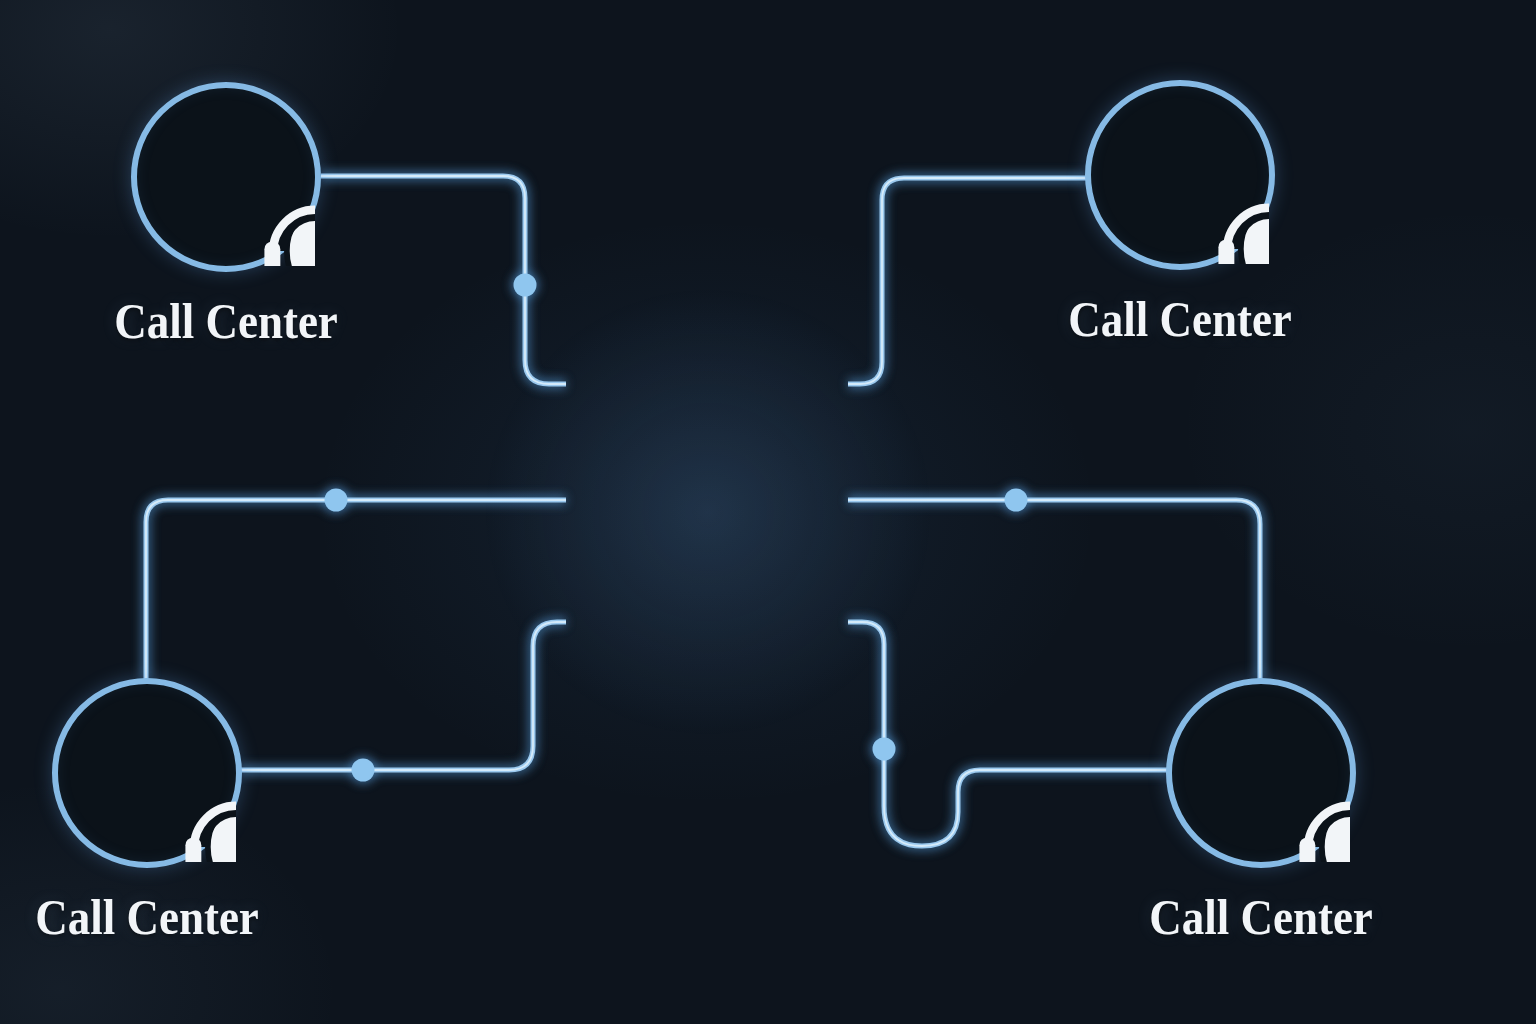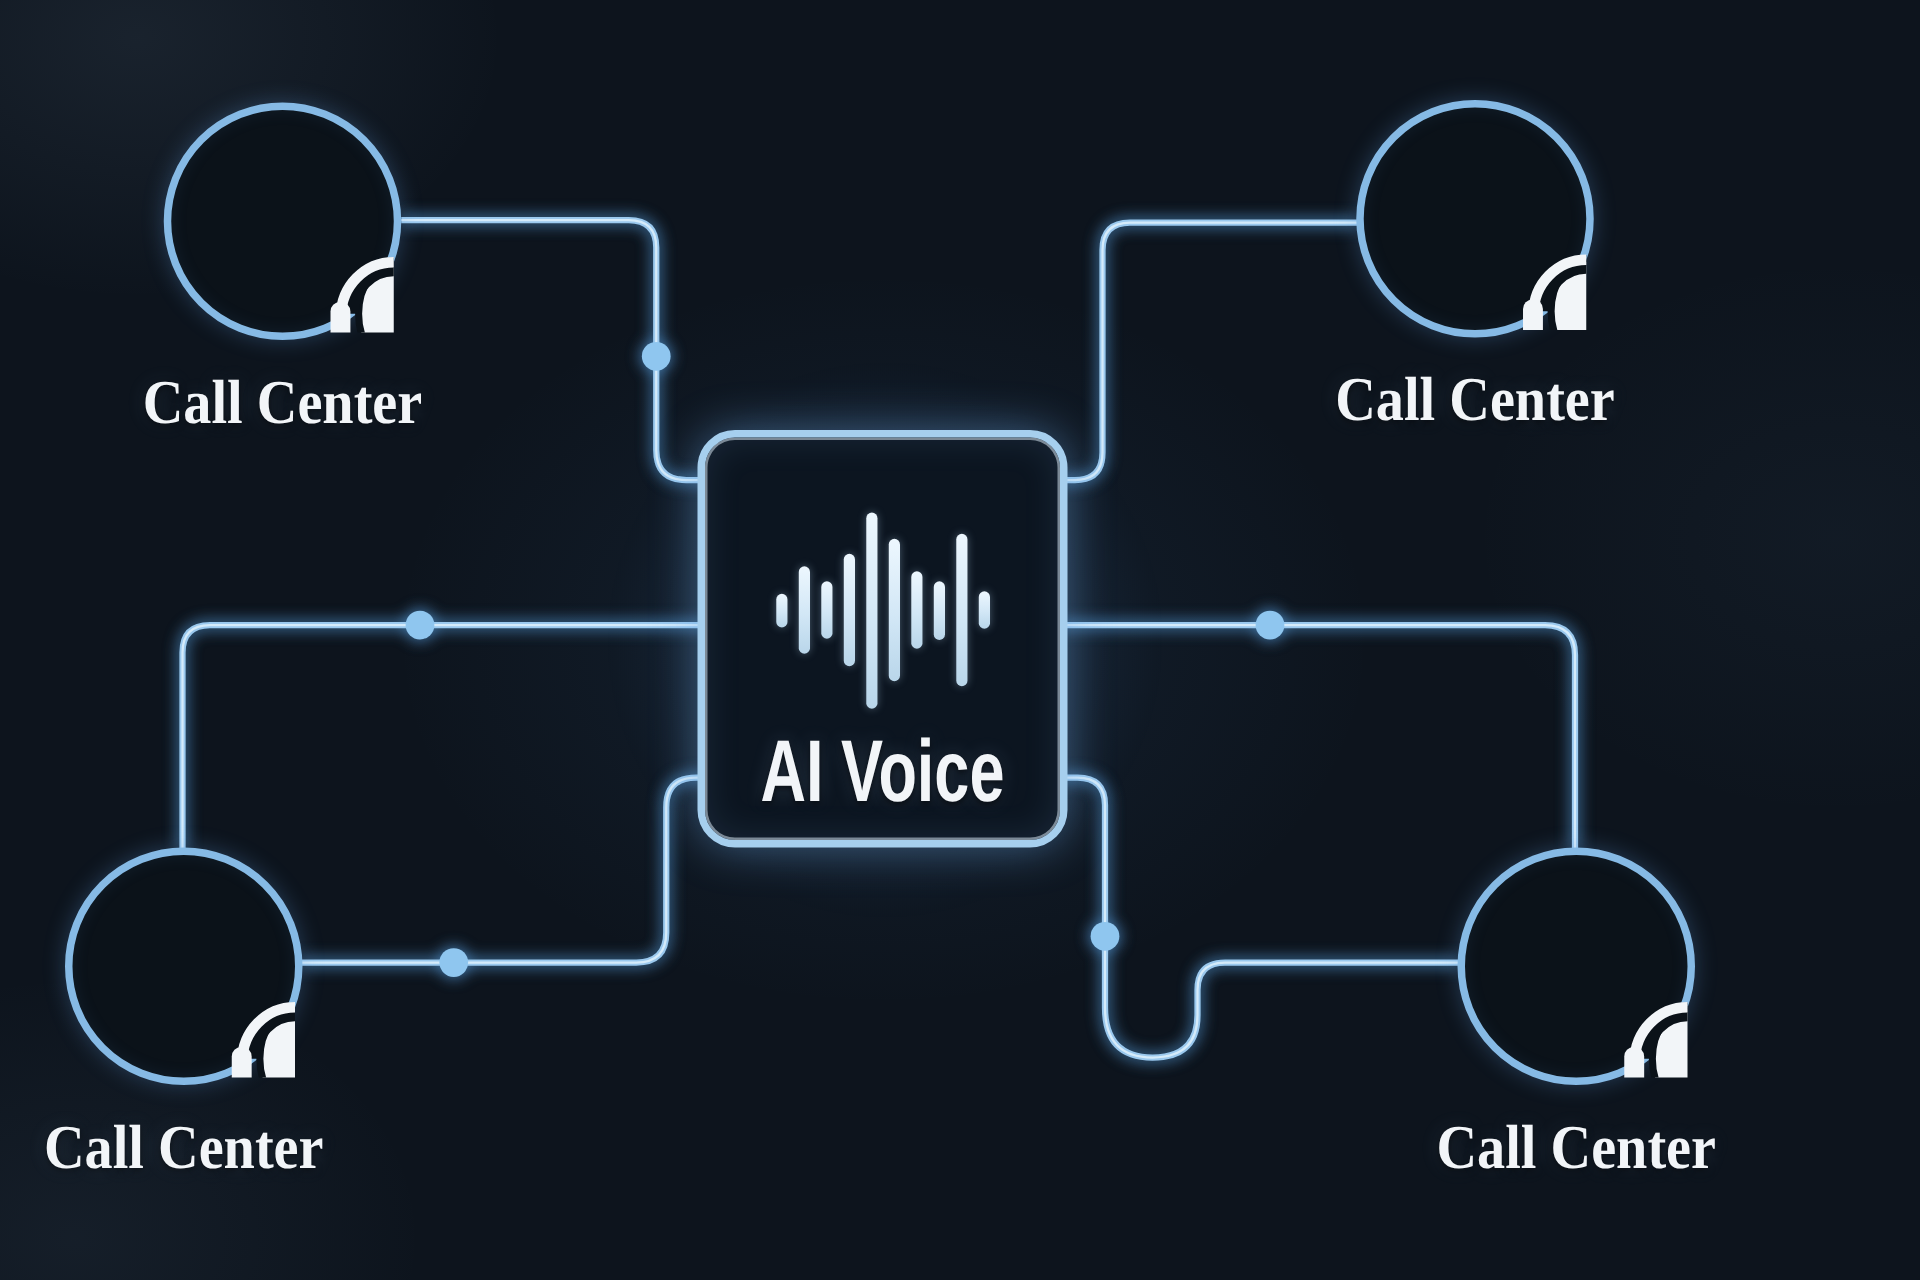--- a/index.html
+++ b/index.html
@@ -167,29 +167,14 @@
 
   <div class="node" style="left:1166px;top:678px">
     <div class="node-circle">
       <svg class="agent-svg" viewBox="-95 -95 190 190">
           <use href="#agent"></use>
         </svg>
     </div>
     <div class="node-label">Call Center</div>
   </div>
 
-  <div class="center-box">
-    <div class="waveform">
-        <div class="wf-bar" style="height: 27px;"></div>
-        <div class="wf-bar" style="height: 70px;"></div>
-        <div class="wf-bar" style="height: 46px;"></div>
-        <div class="wf-bar" style="height: 90px;"></div>
-        <div class="wf-bar" style="height: 157px;"></div>
-        <div class="wf-bar" style="height: 114px;"></div>
-        <div class="wf-bar" style="height: 62px;"></div>
-        <div class="wf-bar" style="height: 47px;"></div>
-        <div class="wf-bar" style="height: 122px;"></div>
-        <div class="wf-bar" style="height: 30px;"></div>
-      </div>
-    <div class="center-label">AI Voice</div>
-  </div>
 
 </div>
 
 </body></html>

